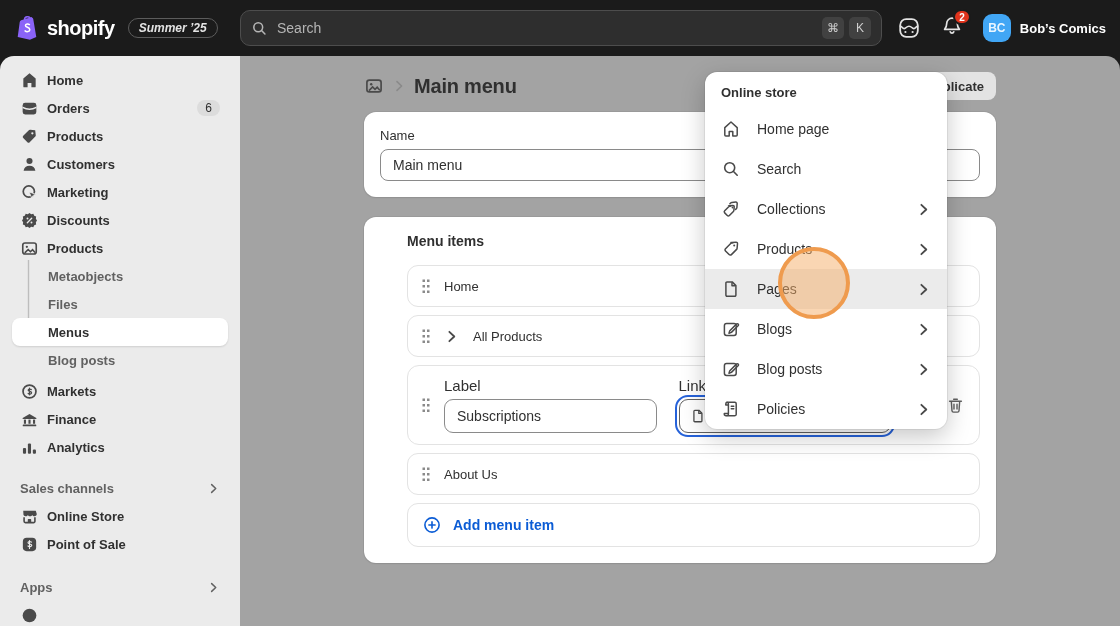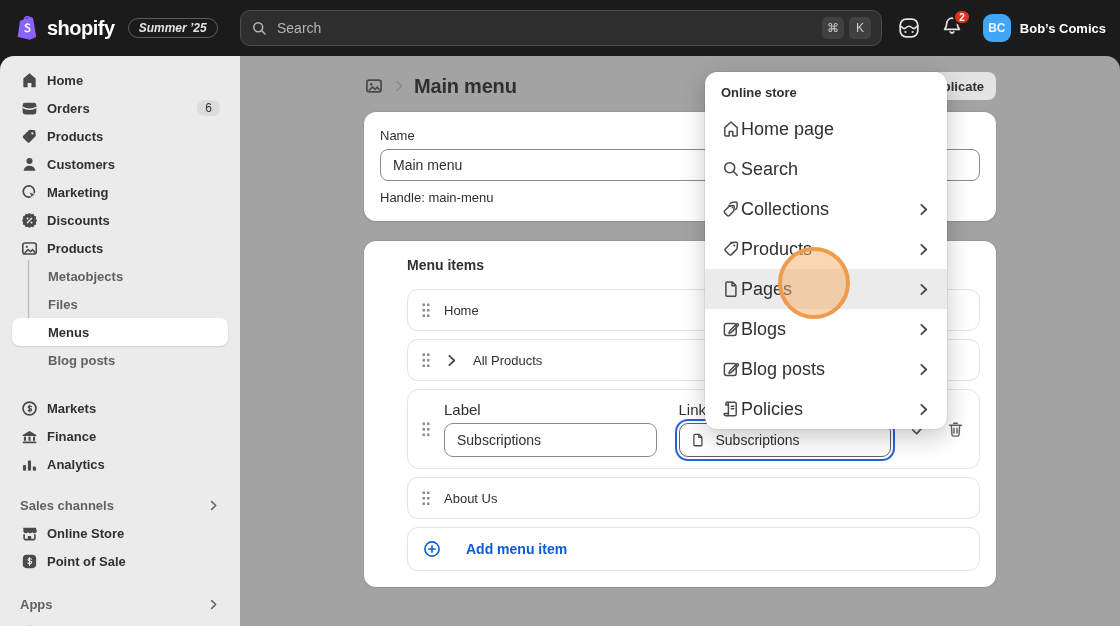--- a/index.html
+++ b/index.html
@@ -30,21 +30,21 @@
   .shell { position:absolute; top:56px; left:0; width:1120px; height:570px; display:flex; border-radius:14px 14px 0 0; overflow:hidden; }
 
   
   .sidebar { position:relative; width:240px; background:#ebebeb; padding:10px 12px 0; flex:0 0 auto; }
   .side-row { height:28px; display:flex; align-items:center; gap:8px; padding:0 8px; border-radius:8px; font-size:13px; font-weight:600; color:#303030; }
   .side-row svg { flex:0 0 auto; color:#4a4a4a; }
   .side-child { padding-left:36px; color:#616161; position:relative; z-index:2; }
   .side-child.selected { background:#fff; color:#303030; box-shadow:0 1px 2px rgba(0,0,0,.12);text-align:right; }
   .count-badge { margin-left:auto; background:#dcdcdc; border-radius:8px; font-size:12px; font-weight:500; padding:1px 8px; color:#303030; }
   .side-section { height:28px; display:flex; align-items:center; justify-content:space-between; padding:0 8px; font-size:13px; font-weight:600; color:#616161; }
-  .mt8{margin-top:20px;} .mt13{margin-top:13px;} .mt15{margin-top:15px;}
+  .mt8{margin-top:3px;} .mt13{margin-top:13px;} .mt15{margin-top:15px;}
   .tree-line { position:absolute; left:27px; top:204px; z-index:2; }
 
   
   .main { position:relative; flex:1; background:#a3a3a3; padding:16px 124px 0; }
   .page-header { display:flex; align-items:center; height:28px; margin-bottom:12px; position:relative; }
   .crumb-chev { margin:0 8px; color:#8a8a8a; display:flex; }
   .page-title { font-size:20px; font-weight:700; color:#303030; letter-spacing:-0.2px; }
   .dup-btn { margin-left:auto; background:#e3e3e3; border:none; border-radius:8px; height:28px; padding:0 12px; font-size:13px; font-weight:600; color:#303030; font-family:inherit; }
 
   .card { background:#fff; border-radius:12px; padding:16px; box-shadow:0 0 0 1px rgba(0,0,0,.05), 0 1px 2px rgba(0,0,0,.07); }
@@ -59,27 +59,27 @@
   .row-chev { color:#4a4a4a; display:flex; }
   .edit-row { height:80px; align-items:center; border-radius:12px; }
   .edit-col { flex:1; }
   .edit-col .field-label { margin-bottom:5px; font-size:15px; }
   .edit-col + .edit-col { margin-left:8px; }
   .mini-input { width:100%; height:34px; border:1px solid #8a8a8a; border-radius:9px; padding:0 12px; font-size:14px; color:#303030; font-family:inherit; outline:none; }
   .link-wrap { position:relative; }
   .link-wrap .mini-input { padding-left:36px; border:1px solid #616161; outline:2px solid #2662d9; outline-offset:2px; }
   .link-wrap svg { position:absolute; left:11px; top:9px; color:#4a4a4a; }
   .icon-btn { background:none; border:none; color:#4a4a4a; display:flex; padding:0; margin-left:4px; }
-  .add-row { border:1px solid #e3e3e3; border-radius:11px; height:44px; display:flex; align-items:center; gap:24px; padding:0 14px; color:#0b5cd5; font-size:14px; font-weight:700; background:#fff; width:100%; font-family:inherit; }
+  .add-row { border:1px solid #e3e3e3; border-radius:11px; height:44px; display:flex; align-items:center; gap:11px; padding:0 14px; color:#0b5cd5; font-size:14px; font-weight:700; background:#fff; width:100%; font-family:inherit; }
   .add-row svg { color:#0b5cd5; }
 
   
   .dropdown { position:absolute; left:465px; top:16px; width:242px; background:#fff; border-radius:12px; box-shadow:0 0 0 1px rgba(0,0,0,.06), 0 8px 24px rgba(0,0,0,.22); z-index:50; overflow:hidden; }
   .dd-header { padding:13px 16px 9px; font-size:13px; font-weight:700; color:#303030; }
-  .dd-item { height:40px; display:flex; align-items:center; gap:0; padding:0 16px; font-size:18px; color:#303030; }
+  .dd-item { height:40px; display:flex; align-items:center; gap:16px; padding:0 16px; font-size:14px; color:#303030; }
   .dd-item svg { color:#4a4a4a; flex:0 0 auto; }
   .dd-item.highlighted { background:#ebebeb; }
   .dd-chev { margin-left:auto; display:flex; color:#4a4a4a; }
 
   
   .click-circle { position:absolute; left:538px; top:191px; width:72px; height:72px; border-radius:50%; background:rgba(246,174,104,.5); border:4px solid #ef9b4e; z-index:60; }
 </style>
 </head>
 <body>
 
@@ -276,21 +276,20 @@
               <path d="M5 2.6 9.6 7 5 11.4" fill="none" stroke="#8a8a8a" stroke-width="1.6" stroke-linecap="round" stroke-linejoin="round"></path>
             </svg>
           </span>
         <h1 class="page-title">Main menu</h1>
         <button class="dup-btn">Duplicate</button>
       </div>
 
       <section class="card">
         <div class="field-label">Name</div>
         <input class="text-input" value="Main menu" style="">
-        <div class="handle-note">Handle: main-menu</div>
       </section>
 
       <section class="card">
         <div class="card-title">Menu items</div>
 
         <div class="menu-row">
           <span class="drag">
               <svg width="8" height="15" viewBox="0 0 8 15">
                 <rect x="0.5" y="0.5" width="2.5" height="2.5" fill="currentColor"></rect>
                 <rect x="5" y="0.5" width="2.5" height="2.5" fill="currentColor"></rect>

